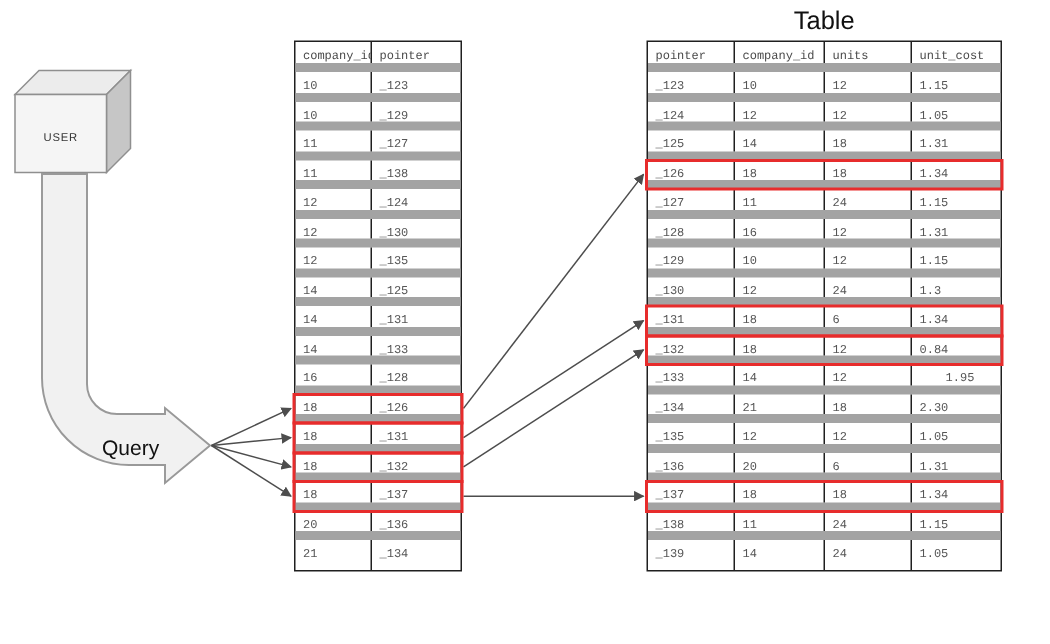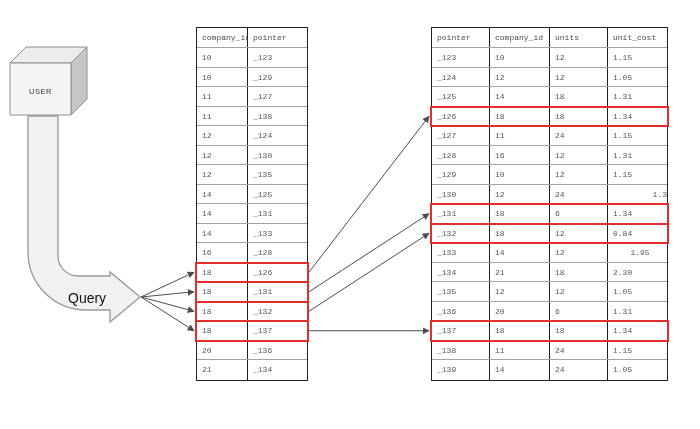--- a/index.html
+++ b/index.html
@@ -7,39 +7,40 @@
     position:relative;width:700px;height:429px;overflow:hidden;background:#ffffff;
     font-family:"Liberation Sans", sans-serif;
   }
   .dtitle{
     position:absolute;text-align:center;font-size:17px;font-weight:400;color:#111;
   }
   .dtable{
     position:absolute;box-sizing:border-box;border:1px solid #1f1f1f;background:#fff;
     font-family:"Liberation Mono","DejaVu Sans Mono",monospace;
   }
-  .trow{display:flex;box-sizing:border-box;border-bottom:1px solid #a3a3a3;height:19.5px;}
+  .trow{display:flex;box-sizing:border-box;border-bottom:6px solid #a3a3a3;height:19.5px;}
   .trow:last-child{border-bottom:none;}
   .trow.thead{height:20px;}
   .tcell{
     box-sizing:border-box;border-right:1px solid #1f1f1f;overflow:hidden;
     font-size:8px;color:#565656;line-height:19.5px;padding-left:5px;white-space:nowrap;
   }
   .thead .tcell{line-height:20px;color:#4a4a4a;}
   .tcell:last-child{border-right:none;flex:1;}
   .hlbox{
     position:absolute;box-sizing:border-box;pointer-events:none;background:transparent;
   }
   svg{position:absolute;left:0;top:0;}
 </style>
 </head>
 <body>
 
 <div id="canvas">
 
+  <div class="dtitle" style="left:431px;top:4px;width:237px;">Table</div>
 
   <div id="index-table" class="dtable" style="left: 196px; top: 27px; width: 112px; height: 353.5px;">
       <div class="trow thead">
         <span class="tcell" style="width: 51px;">company_id</span>
         <span class="tcell" style="width: 59px;">pointer</span>
       </div>
       <div class="trow">
         <span class="tcell" style="width: 51px;">10</span>
         <span class="tcell" style="width: 59px;">_123</span>
       </div>
@@ -154,21 +155,21 @@
       <div class="trow">
         <span class="tcell" style="width: 58px;">_129</span>
         <span class="tcell" style="width: 60px;">10</span>
         <span class="tcell" style="width: 58px;">12</span>
         <span class="tcell" style="width: 59px;">1.15</span>
       </div>
       <div class="trow">
         <span class="tcell" style="width: 58px;">_130</span>
         <span class="tcell" style="width: 60px;">12</span>
         <span class="tcell" style="width: 58px;">24</span>
-        <span class="tcell" style="width: 59px; text-align: right;">1.3</span>
+        <span class="tcell" style="width: 59px;">1.3</span>
       </div>
       <div class="trow">
         <span class="tcell" style="width: 58px;">_131</span>
         <span class="tcell" style="width: 60px;">18</span>
         <span class="tcell" style="width: 58px;">6</span>
         <span class="tcell" style="width: 59px;">1.34</span>
       </div>
       <div class="trow">
         <span class="tcell" style="width: 58px;">_132</span>
         <span class="tcell" style="width: 60px;">18</span>

